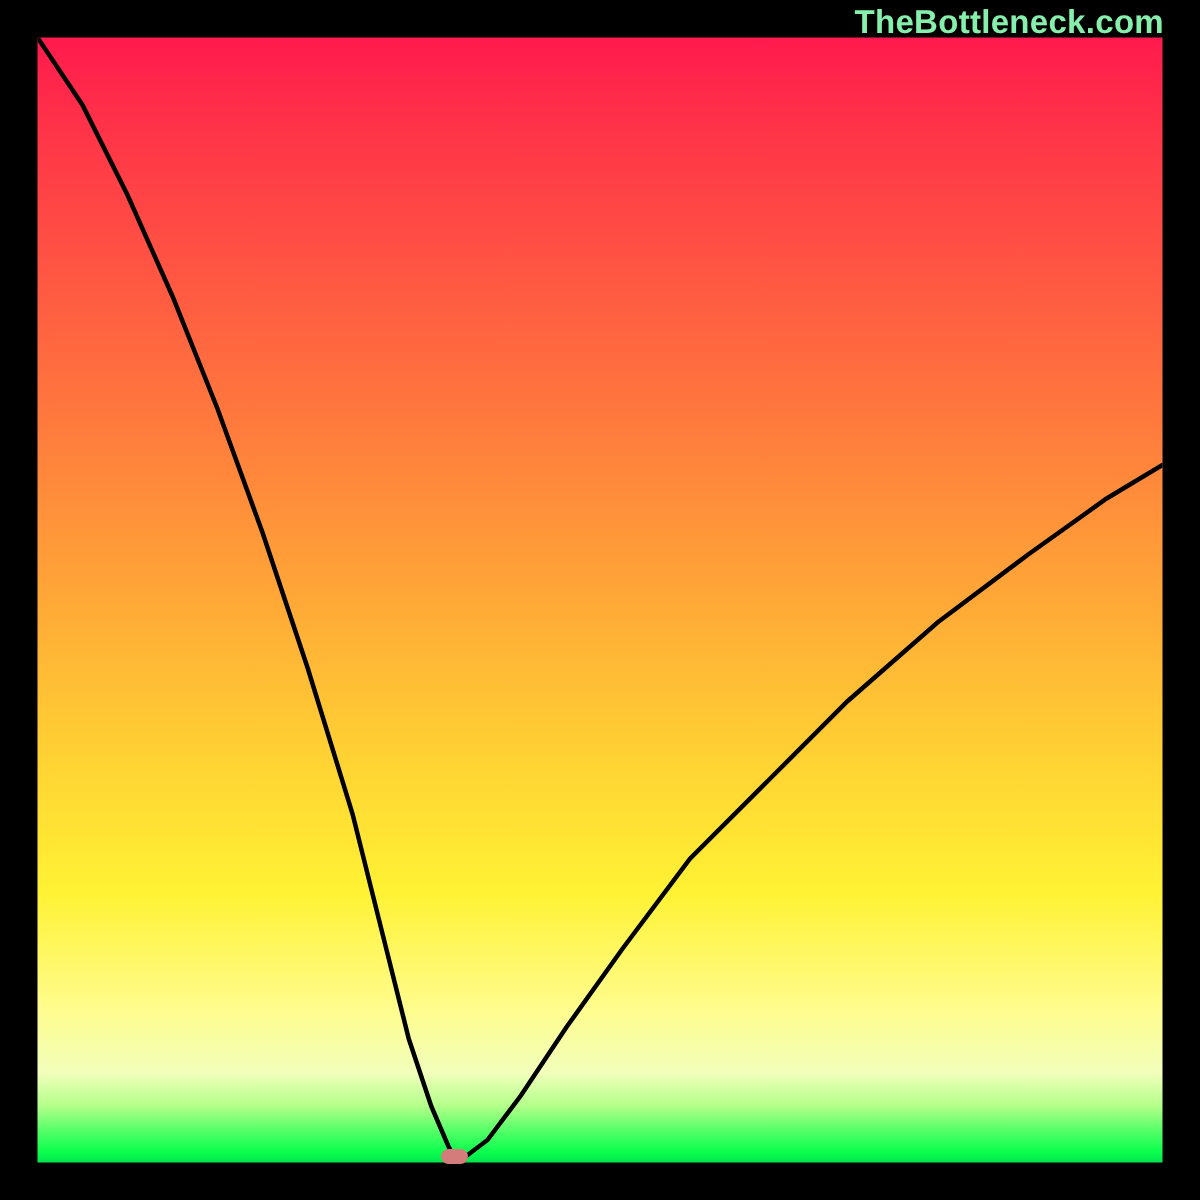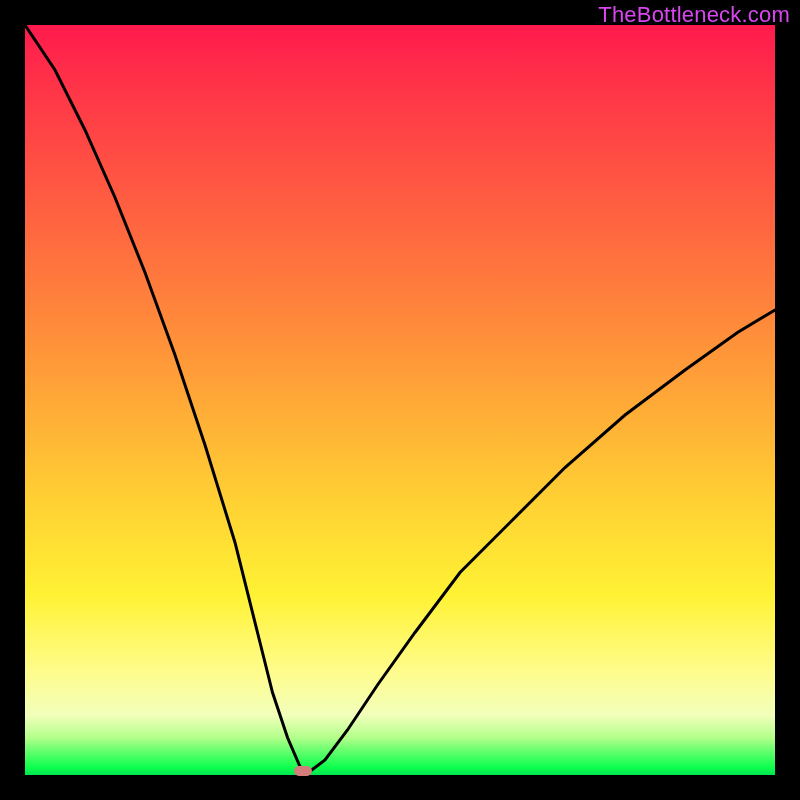--- a/index.html
+++ b/index.html
@@ -54,24 +54,24 @@
     position: absolute;
     width: 18px;
     height: 10px;
     border-radius: 5px;
     background: #d47c7c;
     transform: translate(-50%, -50%);
   }
   .watermark {
     position: absolute;
     top: 2px;
-    right: 10px;
-    color: #d946ef;
+    right: 24px;
+    color: #86efac;
     font-size: 22px;
-    font-weight: 400;
+    font-weight: 700;
     letter-spacing: 0.2px;
     user-select: none;
   }
 </style>
 </head>
 <body>
 
 <div class="frame">
   <div class="plot">
     <svg class="curve" viewBox="0 0 750 750" preserveAspectRatio="none">

